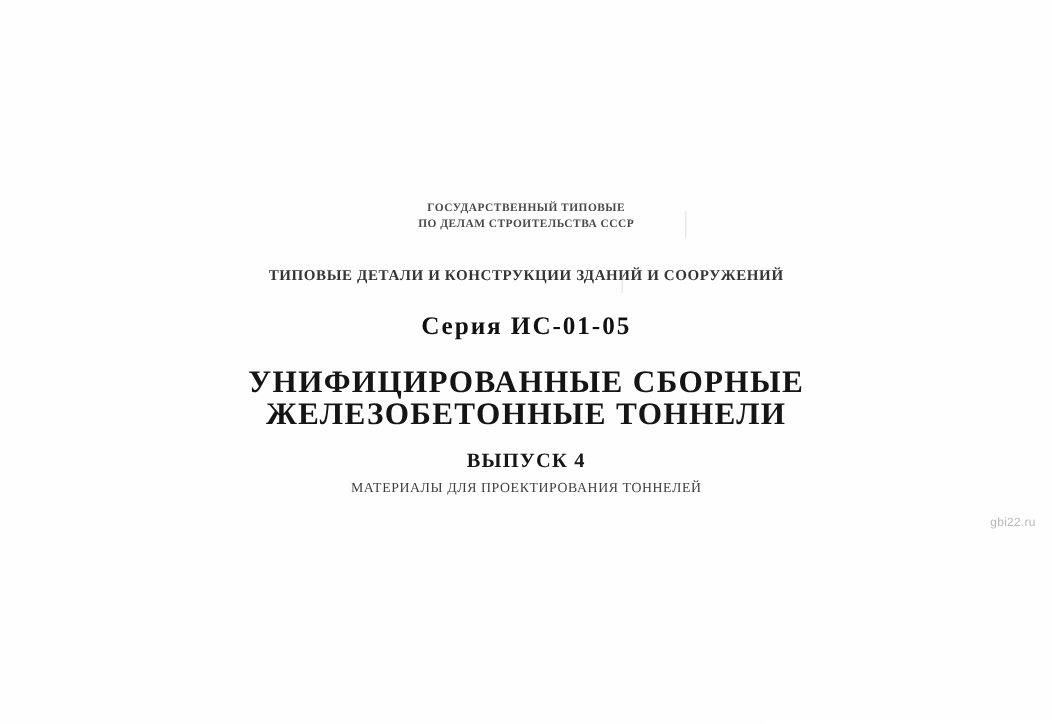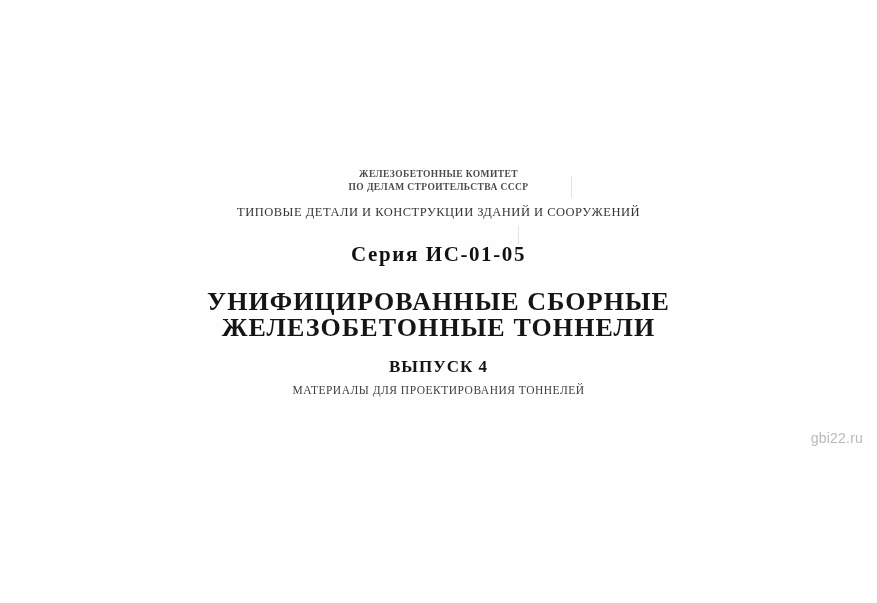--- a/index.html
+++ b/index.html
@@ -33,23 +33,23 @@
     font-weight: bold;
     letter-spacing: 0.4px;
     line-height: 13px;
     color: #2b2b2b;
     opacity: 0.85;
   }
   .agency .l1 { display: block; }
   .agency .l2 { display: block; }
 
   .series-line {
-    margin-top: 11px;
+    margin-top: 28px;
     font-size: 12.5px;
-    font-weight: normal;
+    font-weight: bold;
     letter-spacing: 0.5px;
     color: #202020;
     opacity: 0.9;
   }
   .series-code {
     margin-top: 22px;
     font-size: 21px;
     font-weight: bold;
     letter-spacing: 1.6px;
     color: #111111;
@@ -82,39 +82,39 @@
     opacity: 0.88;
   }
   .subtitle .s1 { display: block; }
   .subtitle .s2 { display: block; }
 
   .watermark {
     position: absolute;
     right: 14px;
     top: 430px;
     font-family: "Liberation Sans", sans-serif;
-    font-size: 14px;
+    font-size: 10px;
     color: #b9b9b9;
     letter-spacing: 0.2px;
   }
   .scan-speck {
     position: absolute;
     background: #cccccc;
     opacity: 0.55;
   }
 </style>
 </head>
 <body>
 
 <div class="page">
 
   <div class="doc-block">
 
     <div class="agency">
-      <span class="l1">ЖЕЛЕЗОБЕТОННЫЕ КОМИТЕТ</span>
+      <span class="l1">ГОСУДАРСТВЕННЫЙ ТИПОВЫЕ</span>
       <span class="l2">ПО ДЕЛАМ СТРОИТЕЛЬСТВА СССР</span>
     </div>
 
     <div class="series-line">ТИПОВЫЕ ДЕТАЛИ И КОНСТРУКЦИИ ЗДАНИЙ И СООРУЖЕНИЙ</div>
 
     <div class="series-code">Серия ИС-01-05</div>
 
     <div class="title">
       <span class="t1">УНИФИЦИРОВАННЫЕ СБОРНЫЕ</span>
       <span class="t2">ЖЕЛЕЗОБЕТОННЫЕ ТОННЕЛИ</span>

